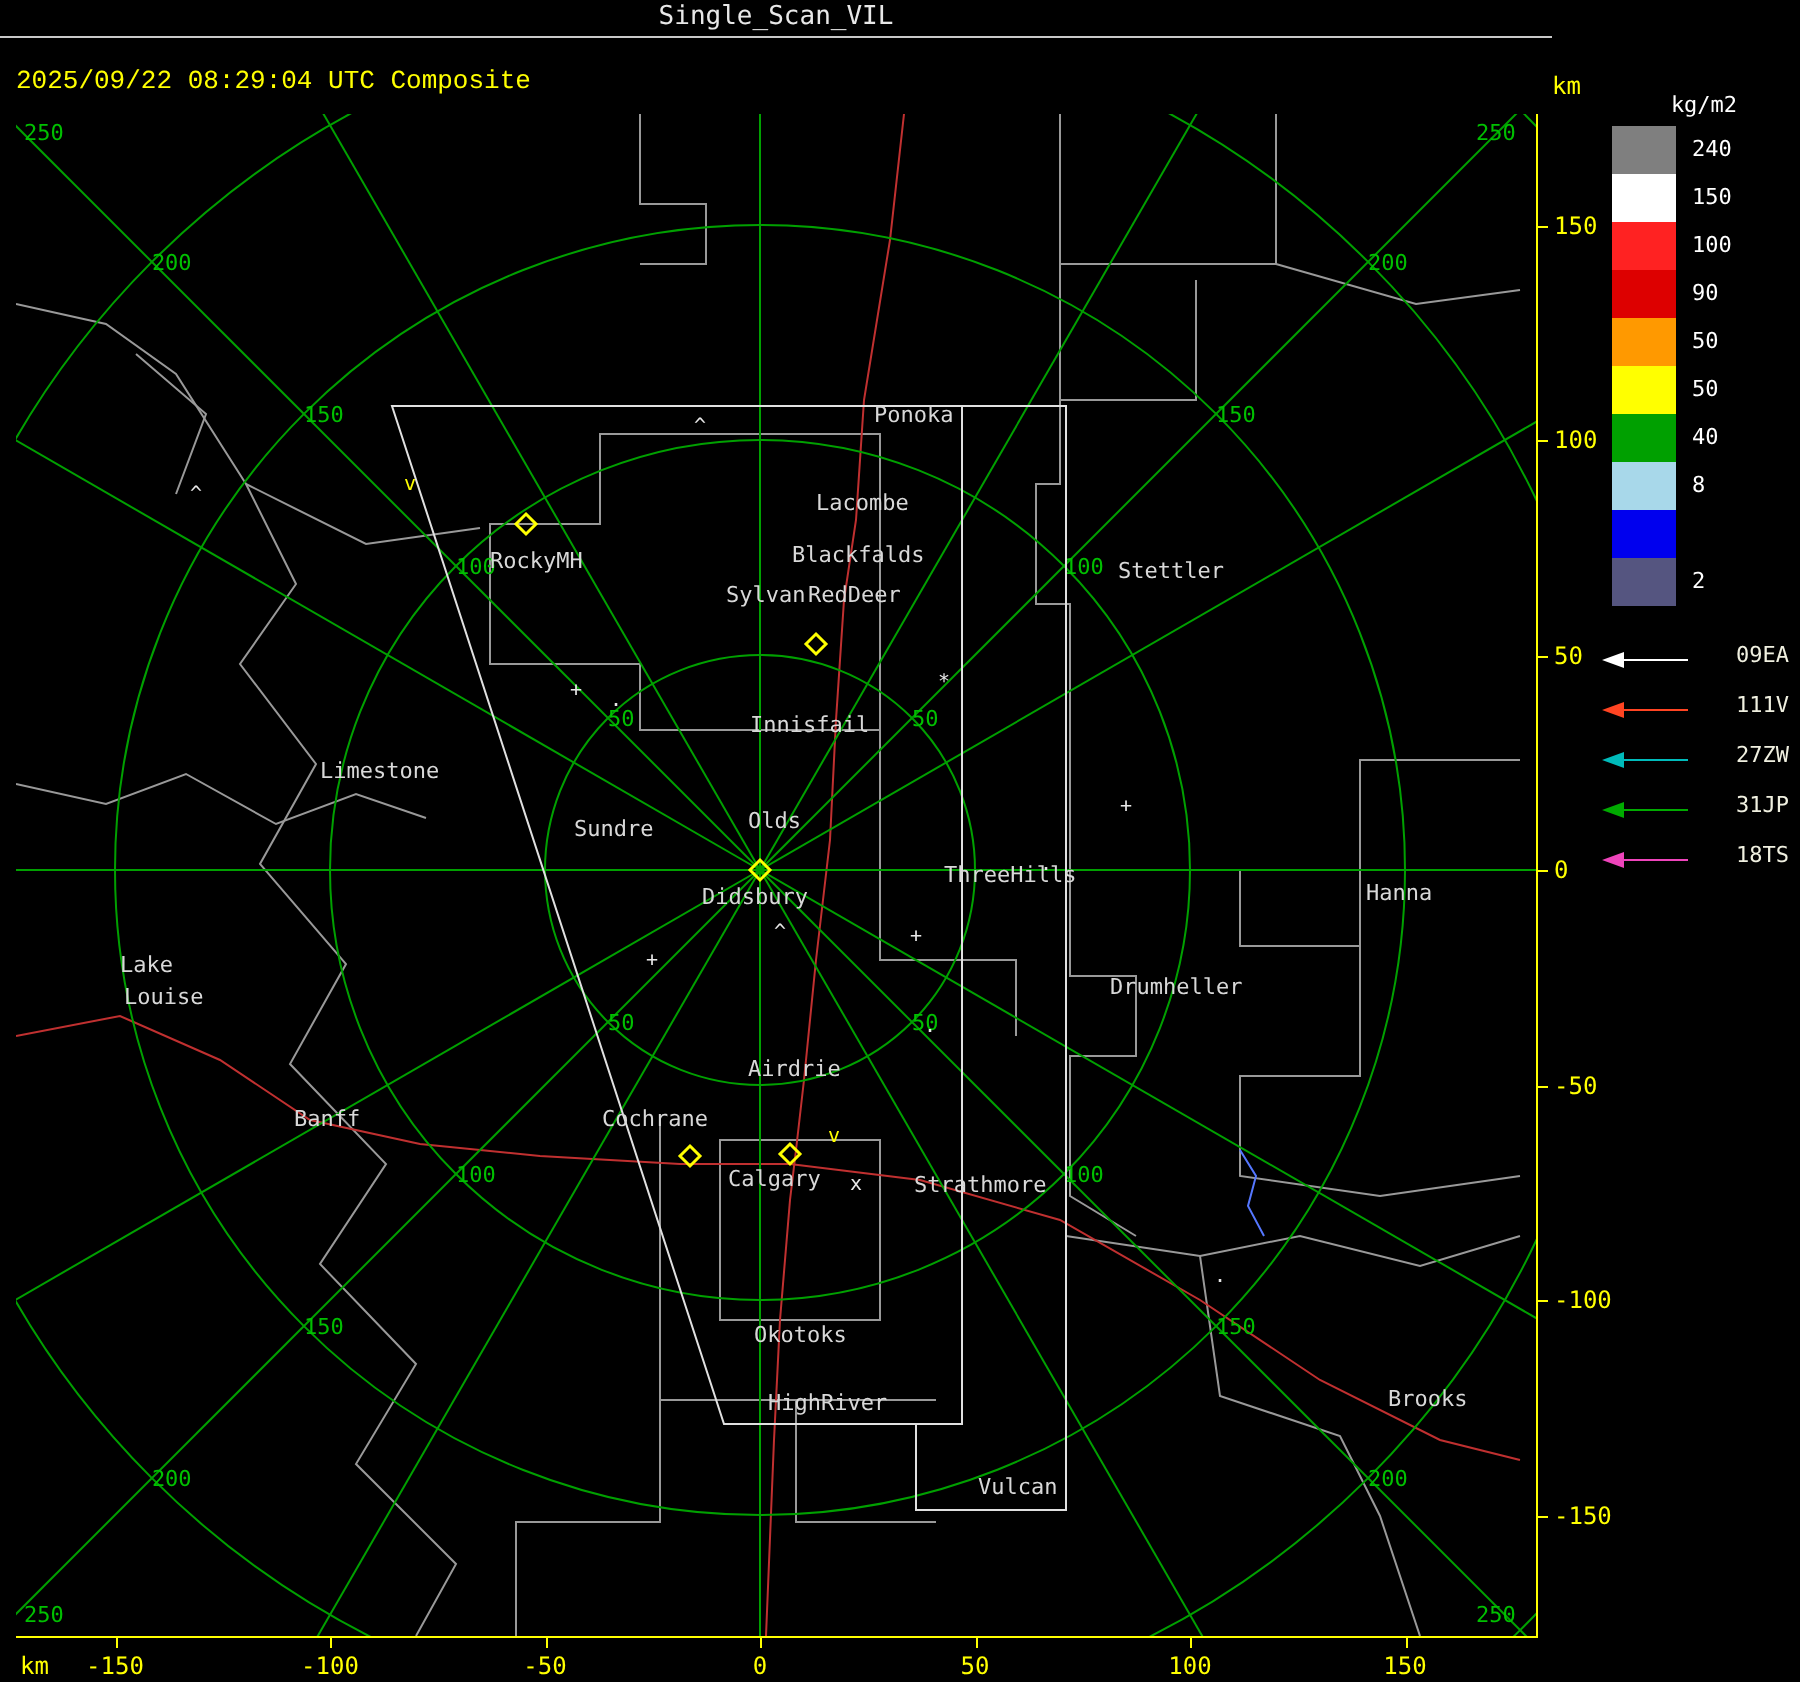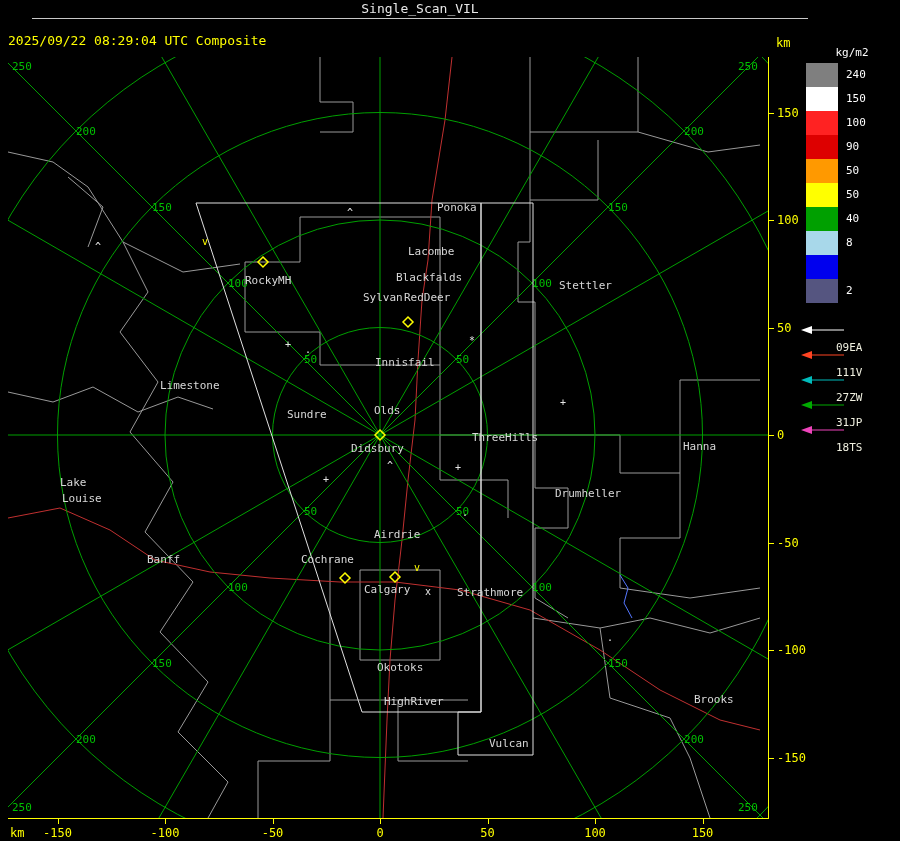--- a/index.html
+++ b/index.html
@@ -2,23 +2,23 @@
 <html><head>
 <meta charset="utf-8">
 <style>
   html,body { margin:0; padding:0; background:#000; }
   body { width:900px; height:841px; overflow:hidden; position:relative;
          font-family:"DejaVu Sans Mono", monospace; }
   .screen { position:absolute; left:0; top:0; width:900px; height:841px; background:#000; }
 
   .titlebar { position:absolute; left:0; top:0; width:776px; height:18px;
               border-bottom:1px solid #c8c8c8; color:#e8e8e8; font-size:13px;
-              text-align:center; line-height:18px;margin-left:32px; }
-
-  .timestamp { position:absolute; left:8px; top:33px; color:#ffff00; font-size:13px; }
+              text-align:center; line-height:18px; }
+
+  .timestamp { position:absolute; left:8px; top:33px; color:#ffff00; font-size:13px;font-family:Liberation Mono, monospace; }
   .km-top    { position:absolute; left:776px; top:36px; color:#ffff00; font-size:12px; }
 
   .plot { position:absolute; left:8px; top:57px; width:760px; height:761px; }
   svg text { font-family:"DejaVu Sans Mono", monospace; }
 
   #bottom-axis { position:absolute; left:8px; top:818px; width:761px; height:22px;
                  border-top:1px solid #ffff00; }
   .tick-b { position:absolute; top:0; width:1px; height:5px; background:#ffff00; }
   .lbl-b  { position:absolute; top:7px; transform:translateX(-50%);
             color:#ffff00; font-size:12px; white-space:nowrap; }
@@ -32,21 +32,21 @@
 
   #colorbar { position:absolute; left:806px; top:46px; width:110px; }
   .cb-title { margin-left:14px; width:64px; text-align:center; color:#ffffff; font-size:11px; }
   #cb-boxes { position:relative; margin-top:4px; width:110px; height:242px; }
   .cb-row    { position:absolute; left:0; width:110px; height:24px; }
   .cb-swatch { position:absolute; left:0; top:0; width:32px; height:24px; }
   .cb-label  { position:absolute; left:40px; top:5px; color:#ffffff; font-size:11px; }
 
   #radar-legend { position:absolute; left:798px; top:321px; width:104px; }
   .rl-row   { position:absolute; left:0; width:104px; height:14px; }
-  .rl-label { position:absolute; left:38px; top:0; color:#f0f0e0; font-size:11px;margin-top:20px; }
+  .rl-label { position:absolute; left:70px; top:0; color:#f0f0e0; font-size:11px; }
 </style>
 </head>
 <body>
 
 <div class="screen">
 
   <div class="titlebar">
     <span>Single_Scan_VIL</span>
   </div>
 

